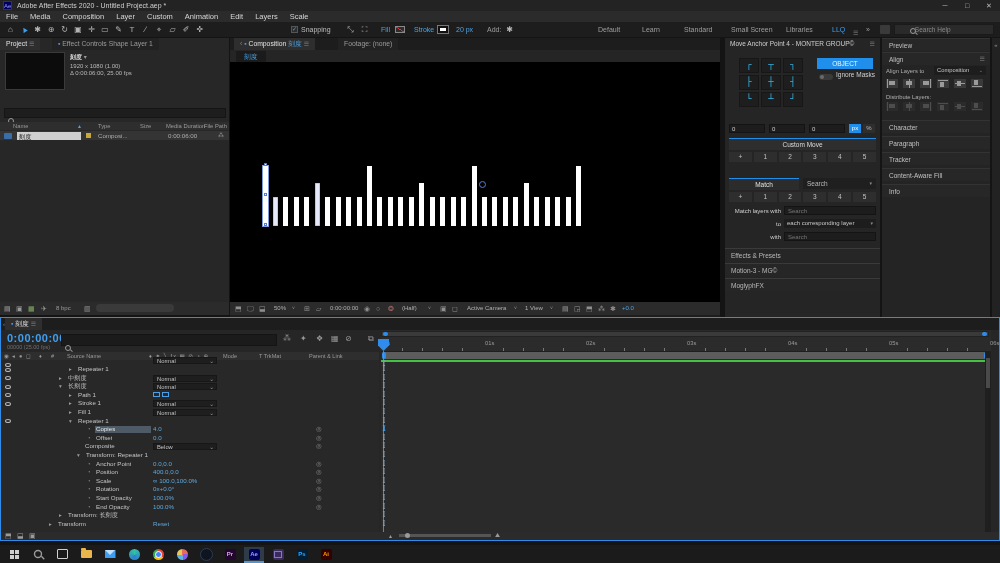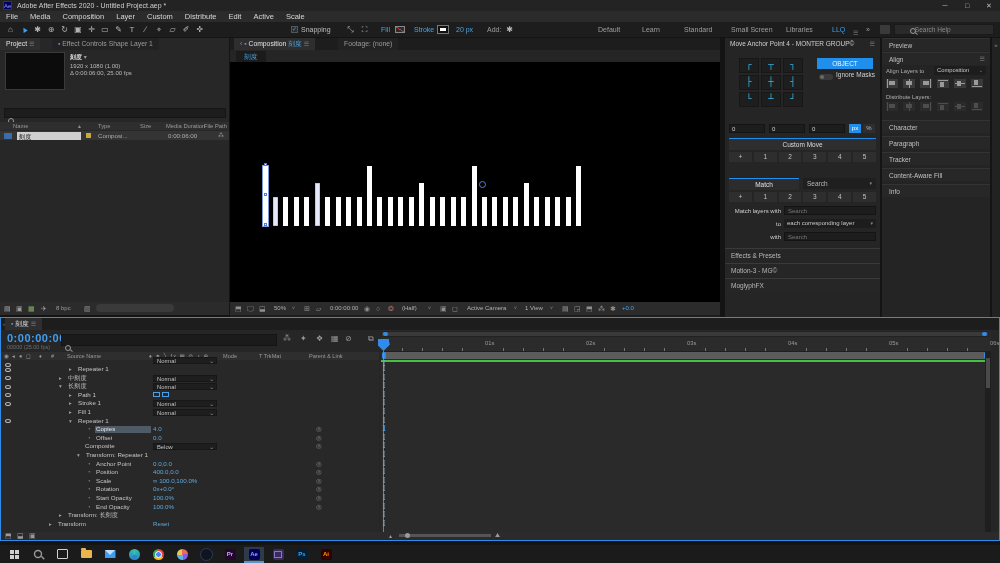--- a/index.html
+++ b/index.html
@@ -152,21 +152,21 @@
 <div id="app">
 
   <div id="titlebar" class="abs">
     <div class="ae-logo">Ae</div>
     <div class="t-title nw">Adobe After Effects 2020 - Untitled Project.aep *</div>
     <div class="wbtn" style="right:44px">─</div>
     <div class="wbtn" style="right:22px">□</div>
     <div class="wbtn" style="right:0">✕</div>
   </div>
 
-  <div id="menubar" class="abs nw"><span>File</span><span>Media</span><span>Composition</span><span>Layer</span><span>Custom</span><span>Distribute</span><span>Edit</span><span>Active</span><span>Scale</span></div>
+  <div id="menubar" class="abs nw"><span>File</span><span>Media</span><span>Composition</span><span>Layer</span><span>Custom</span><span>Animation</span><span>Edit</span><span>Layers</span><span>Scale</span></div>
 
   <div id="toolbar" class="abs">
     <div id="tools-holder">
         <span class="tool" style="left: 4px;">⌂</span>
         <span class="tool active" style="left: 17.5px; transform: rotate(-30deg);">▲</span>
         <span class="tool" style="left: 31px;">✱</span>
         <span class="tool" style="left: 44.5px;">⊕</span>
         <span class="tool" style="left: 58px;">↻</span>
         <span class="tool" style="left: 71.5px;">▣</span>
         <span class="tool" style="left: 85px;">✛</span>

